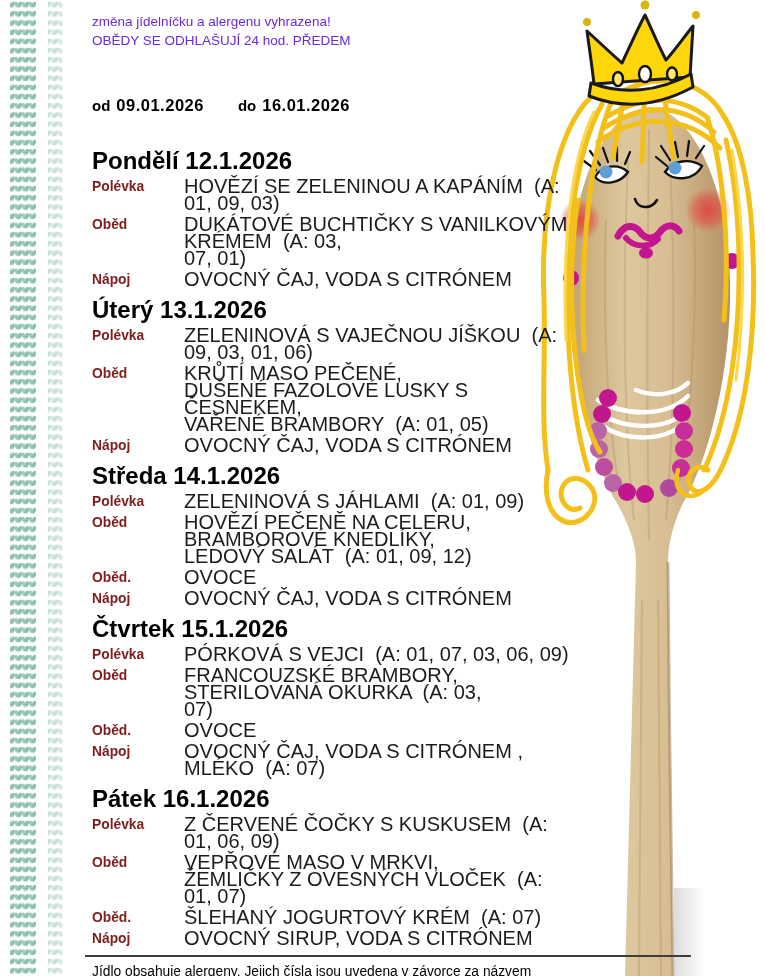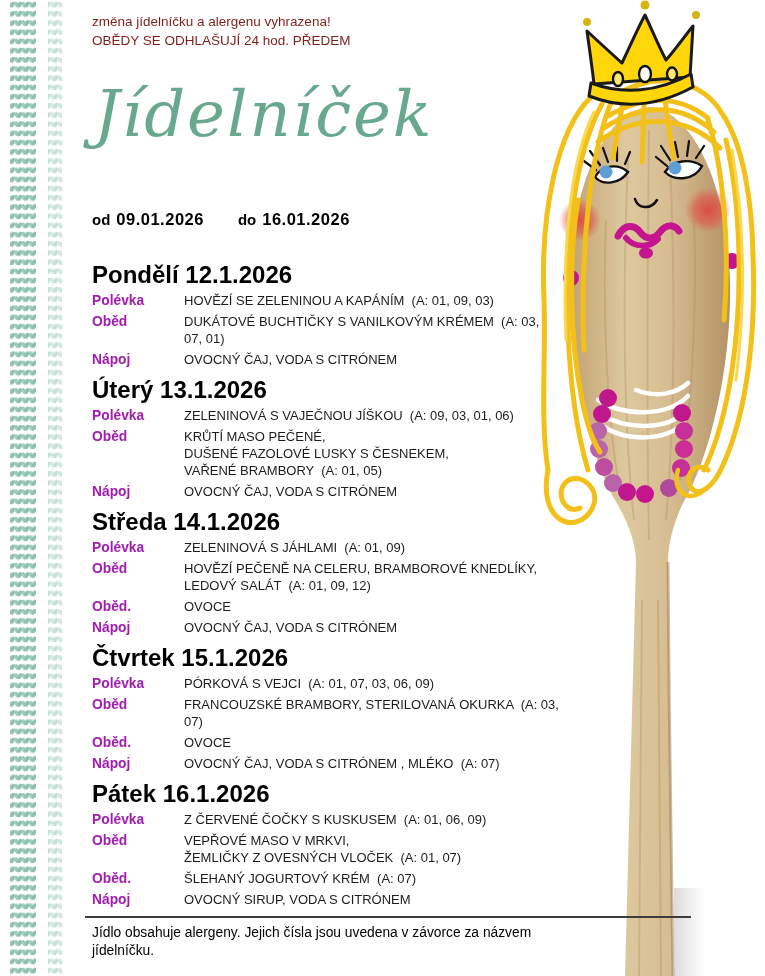--- a/index.html
+++ b/index.html
@@ -3,36 +3,36 @@
 <meta charset="utf-8">
 <style>
   html,body{margin:0;padding:0;}
   body{
     width:765px;height:976px;position:relative;background:#ffffff;overflow:hidden;
     font-family:"Liberation Sans",sans-serif;color:#222;
   }
   .border-deco{position:absolute;left:0;top:0;width:70px;height:976px;}
   .illustration{position:absolute;left:518px;top:0;width:247px;height:976px;}
   .content{position:absolute;left:92px;top:12px;width:480px;z-index:2;}
-  .notice{font-size:13.5px;line-height:19px;color:#7f1d1d;}
+  .notice{font-size:13.5px;line-height:19px;color:#6d28d9;}
   .title{
     font-family:"DejaVu Serif",serif;font-style:italic;font-weight:normal;
     color:#68a88f;font-size:64px;line-height:100px;margin:14px 0 0 2px;letter-spacing:2px;
   }
   .date-row{margin-top:46px;font-weight:bold;color:#000;font-size:16px;}
   .date-row .lbl{font-size:15px;margin-right:6px;}
   .date-row .val{font-size:16.5px;letter-spacing:.5px;}
   .date-row .gap{display:inline-block;width:34px;}
   .days{margin-top:34px;}
   .day{margin-top:10px;}
   .day:first-child{margin-top:0;}
   .day-heading{font-size:24px;font-weight:bold;color:#000;margin:0 0 5px 0;line-height:24px;}
   .meal-row{display:grid;grid-template-columns:92px 1fr;margin-bottom:4px;}
-  .meal-label{font-weight:bold;font-size:13.8px;line-height:17px;color:#a21caf;}
-  .meal-value{font-size:13px;line-height:17px;color:#1c1c1c;white-space:pre-wrap;}
+  .meal-label{font-weight:bold;font-size:13.8px;line-height:17px;color:#7f1d1d;}
+  .meal-value{font-size:20px;line-height:17px;color:#1c1c1c;white-space:pre-wrap;}
   .divider{border:none;border-top:2px solid #3c3c3c;width:606px;margin:8px 0 0 -7px;}
   .footer-note{font-size:13.8px;color:#000000;margin-top:6px;line-height:18px;}
 </style>
 </head>
 <body>
 
 <svg class="border-deco" viewBox="0 0 70 976" xmlns="http://www.w3.org/2000/svg">
   <defs>
     <pattern id="knitA" width="7.2" height="9.2" patternUnits="userSpaceOnUse">
       <ellipse cx="2.3" cy="4.6" rx="1.9" ry="3.1" transform="rotate(-28 2.3 4.6)" fill="#9fcabb"></ellipse>
@@ -171,21 +171,20 @@
     <circle cx="178" cy="15" r="4" fill="#d9b514"></circle>
   </g>
 </svg>
 
 <div class="content">
   <div class="notice">
     <div>změna  jídelníčku a alergenu vyhrazena!</div>
     <div>OBĚDY SE ODHLAŠUJÍ 24 hod. PŘEDEM</div>
   </div>
 
-  <h1 class="title">Jídelníček</h1>
 
   <div class="date-row">
     <span class="lbl">od</span><span class="val">09.01.2026</span><span class="gap"></span><span class="lbl">do</span><span class="val">16.01.2026</span>
   </div>
 
   <div class="days">
 
     <section class="day">
       <h2 class="day-heading">Pondělí 12.1.2026</h2>
       <div class="meal-row">

